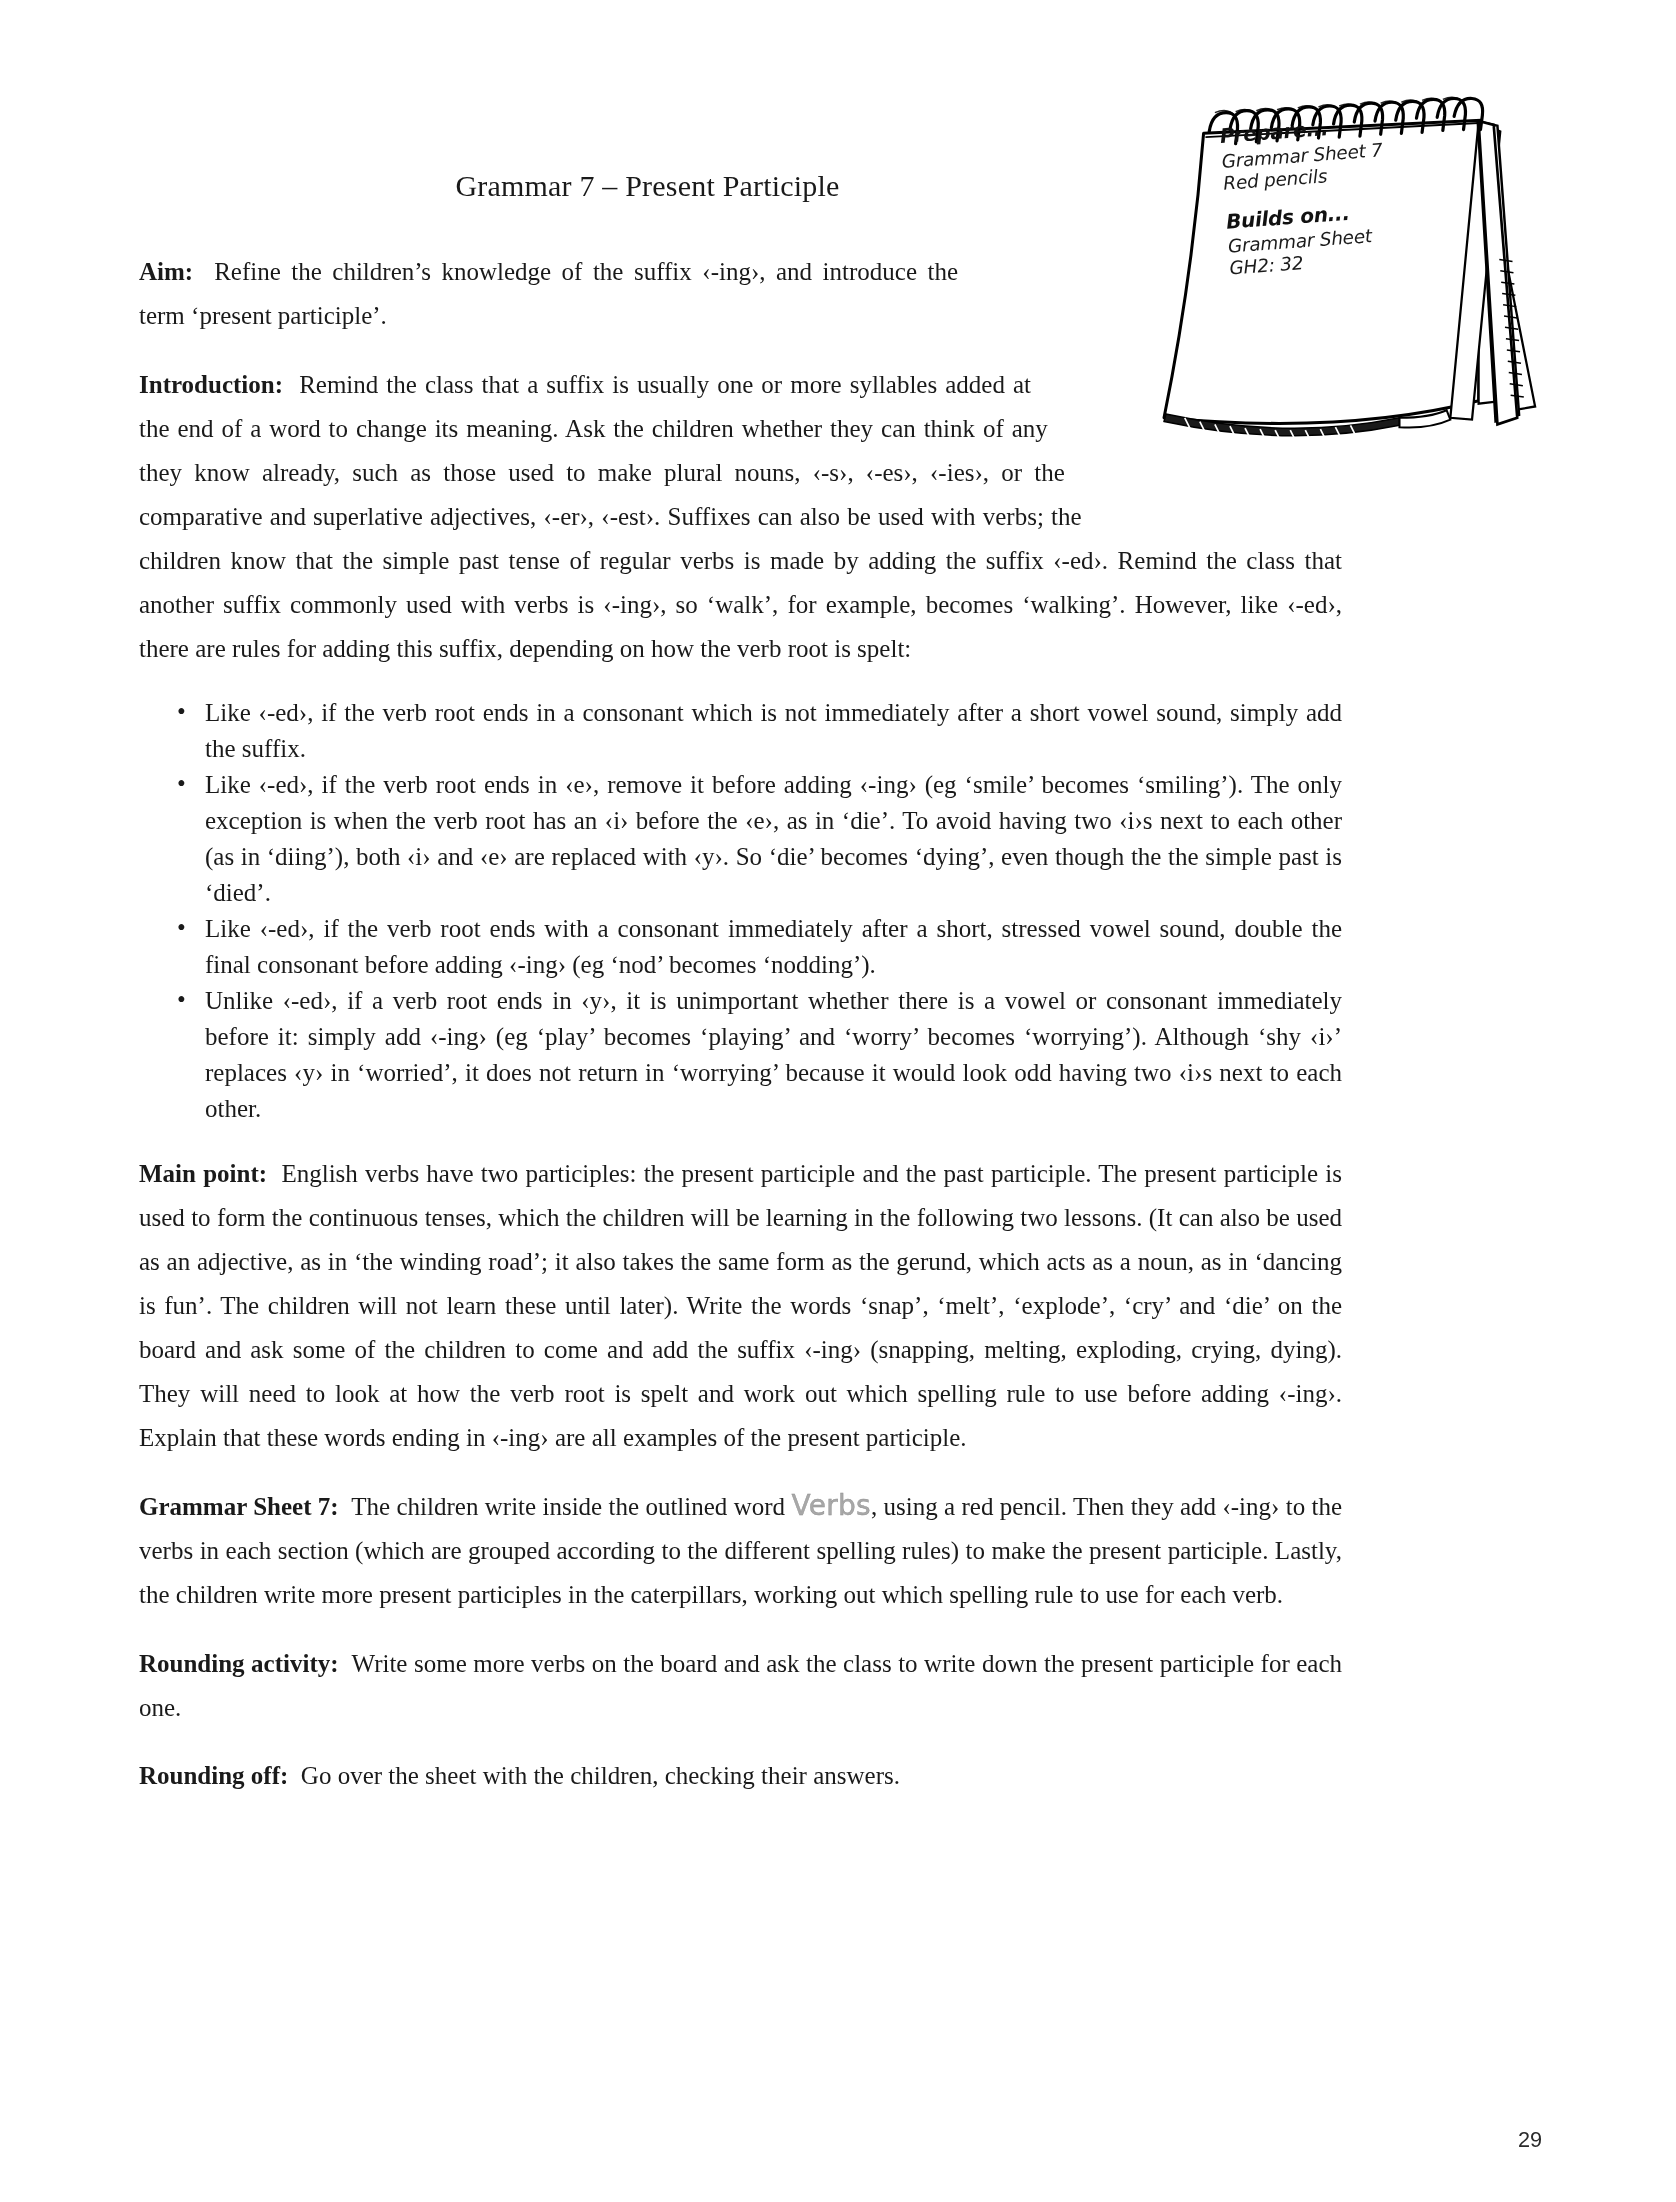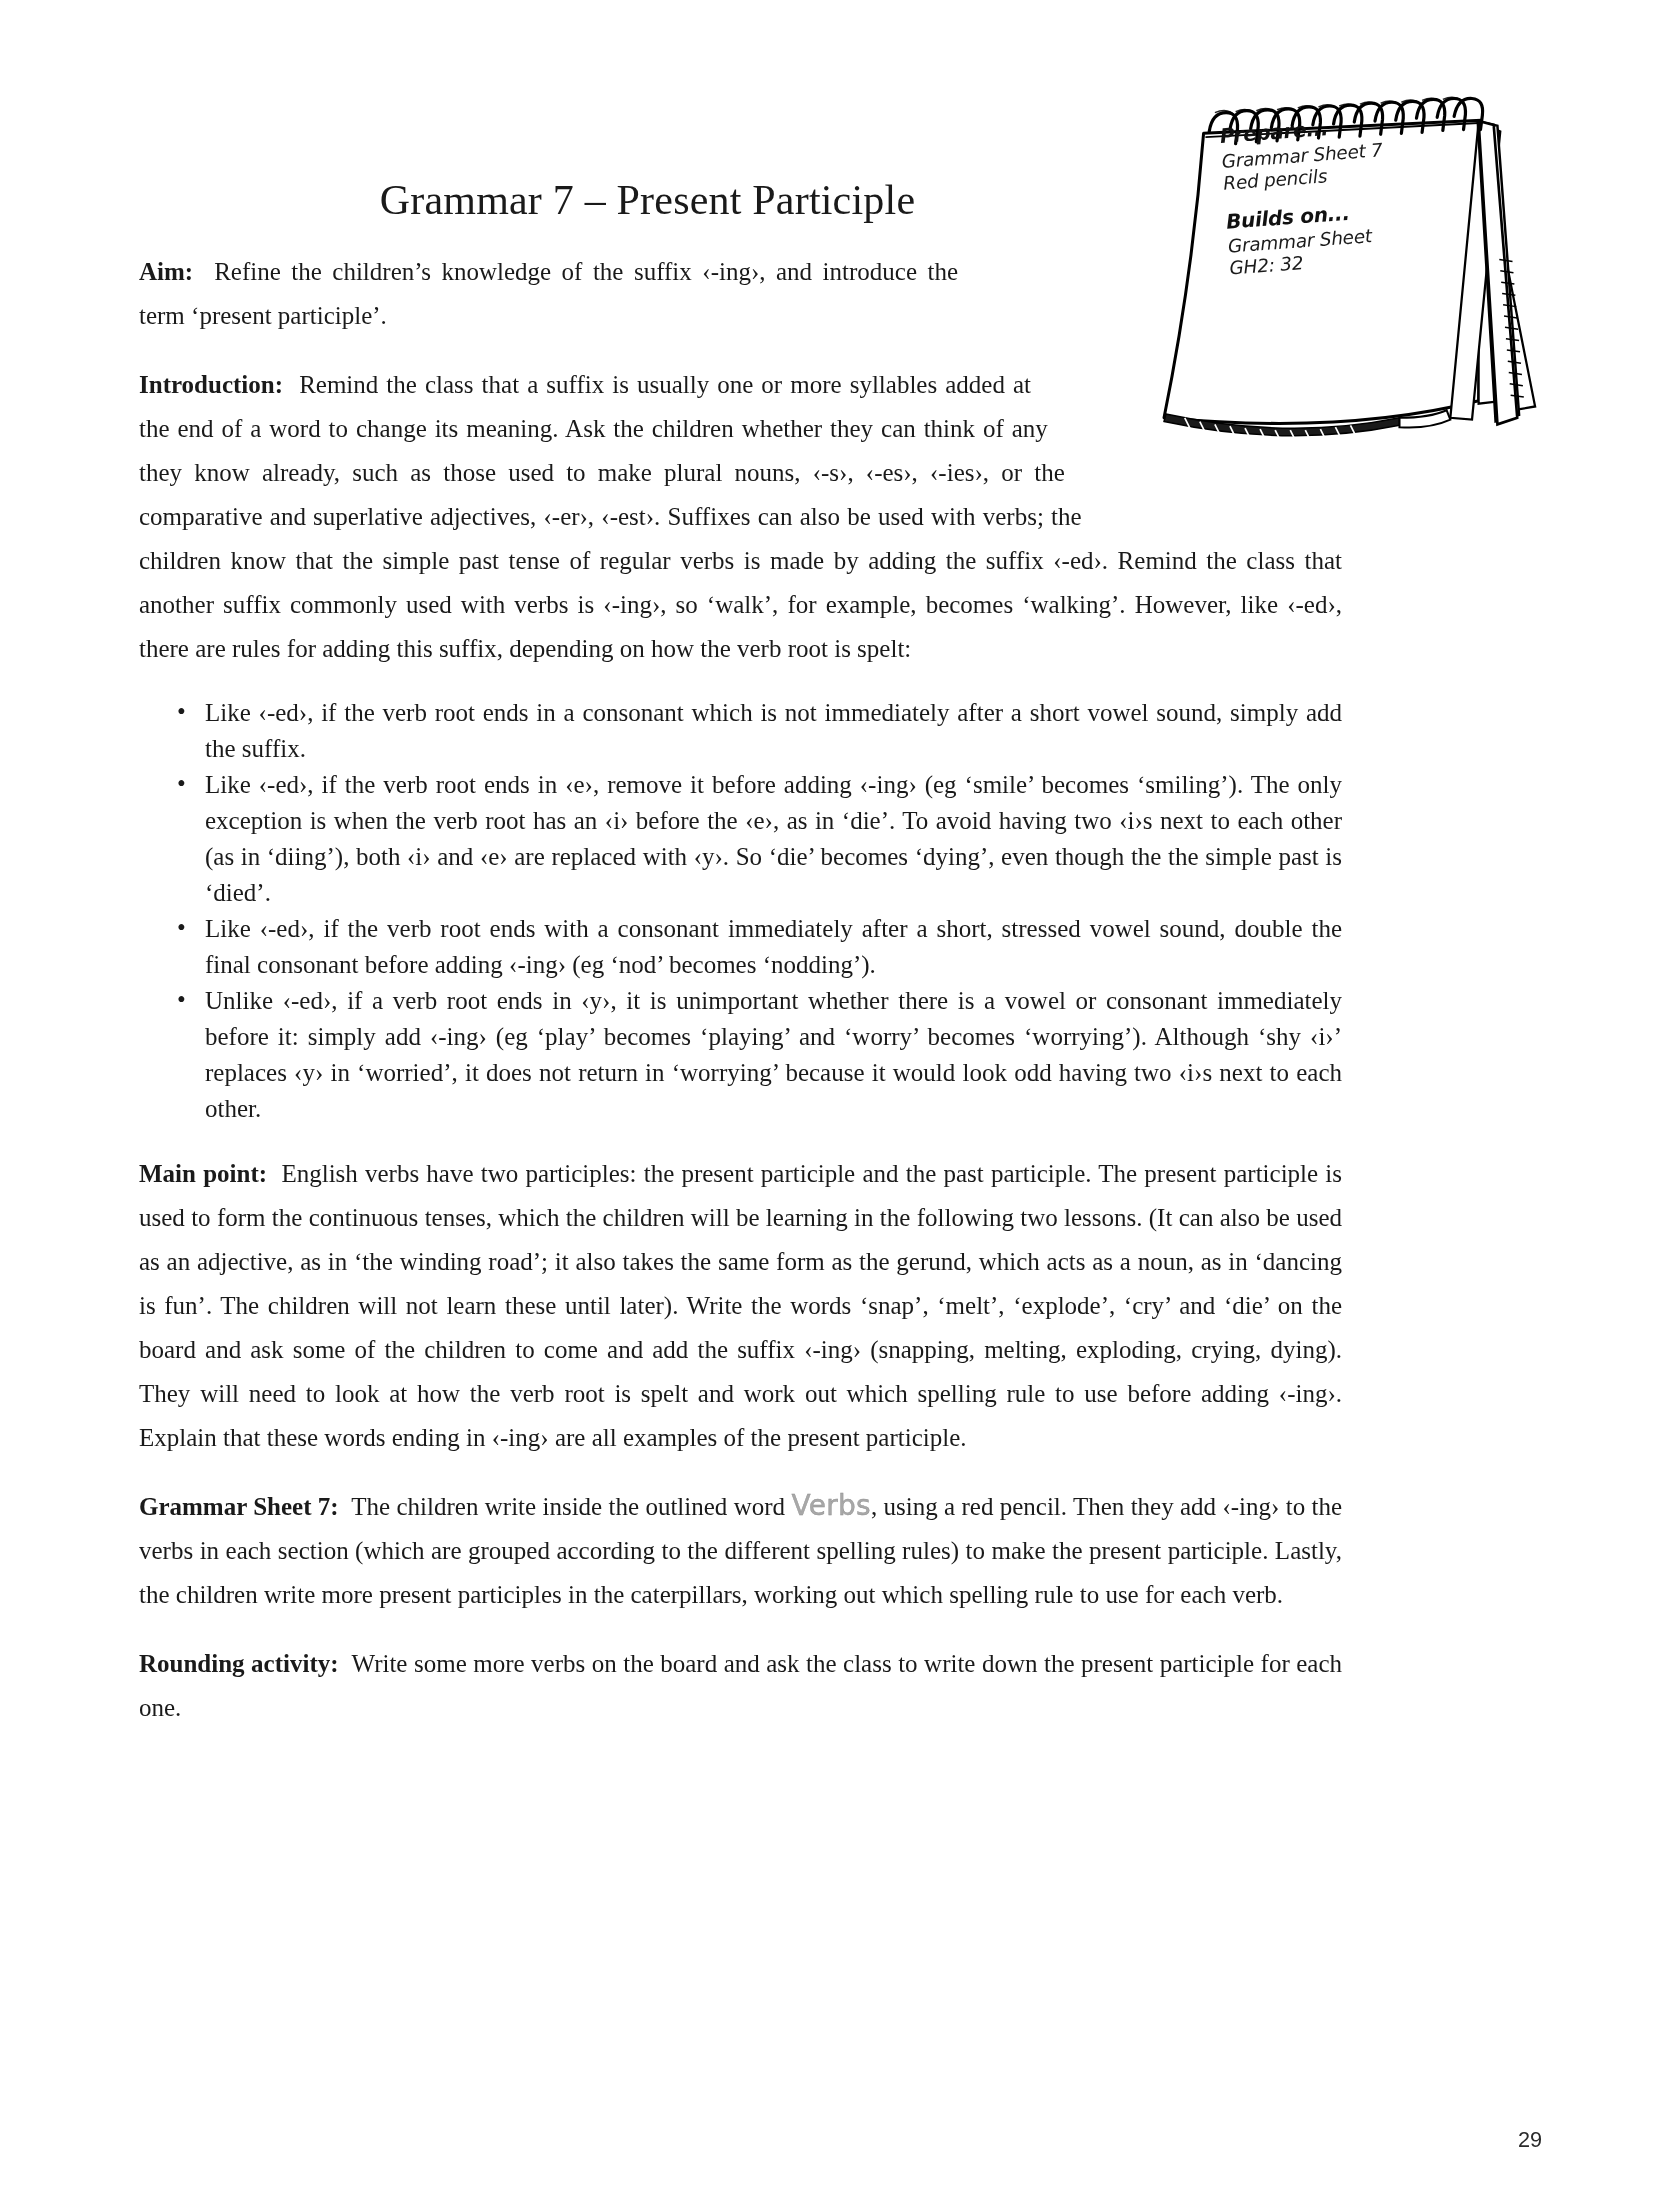--- a/index.html
+++ b/index.html
@@ -19,21 +19,21 @@
     overflow: hidden;
   }
 
   
   #doc-title {
     position: absolute;
     left: 139px;
     top: 149px;
     width: 1017px;
     text-align: center;
-    font-size: 42px;
+    font-size: 30px;
     font-weight: 400;
     letter-spacing: 0.2px;
     line-height: 1.1;
     font-family: "Liberation Serif", "DejaVu Serif", serif;
   }
 
   
   #body-col {
     position: absolute;
     left: 139px;
@@ -281,19 +281,22 @@
     </p>
 
     <p class="para">
       <span class="lead">Grammar Sheet 7:</span><span>The children write inside the outlined word</span><span>&nbsp;</span><span class="outline-word">Verbs</span><span>, using a red pencil. Then they add ‹-ing› to the verbs in each section (which are grouped according to the different spelling rules) to make the present participle. Lastly, the children write more present participles in the caterpillars, working out which spelling rule to use for each verb.</span>
     </p>
 
     <p class="para">
       <span class="lead">Rounding activity:</span><span>Write some more verbs on the board and ask the class to write down the present participle for each one.</span>
     </p>
 
+    <p class="para" style="text-align:left;">
+      <span class="lead">Rounding off:</span><span>Go over the sheet with the children, checking their answers.</span>
+    </p>
 
   </div>
 
   <div id="page-number">29</div>
 
 </div>
 
 
 </body></html>

